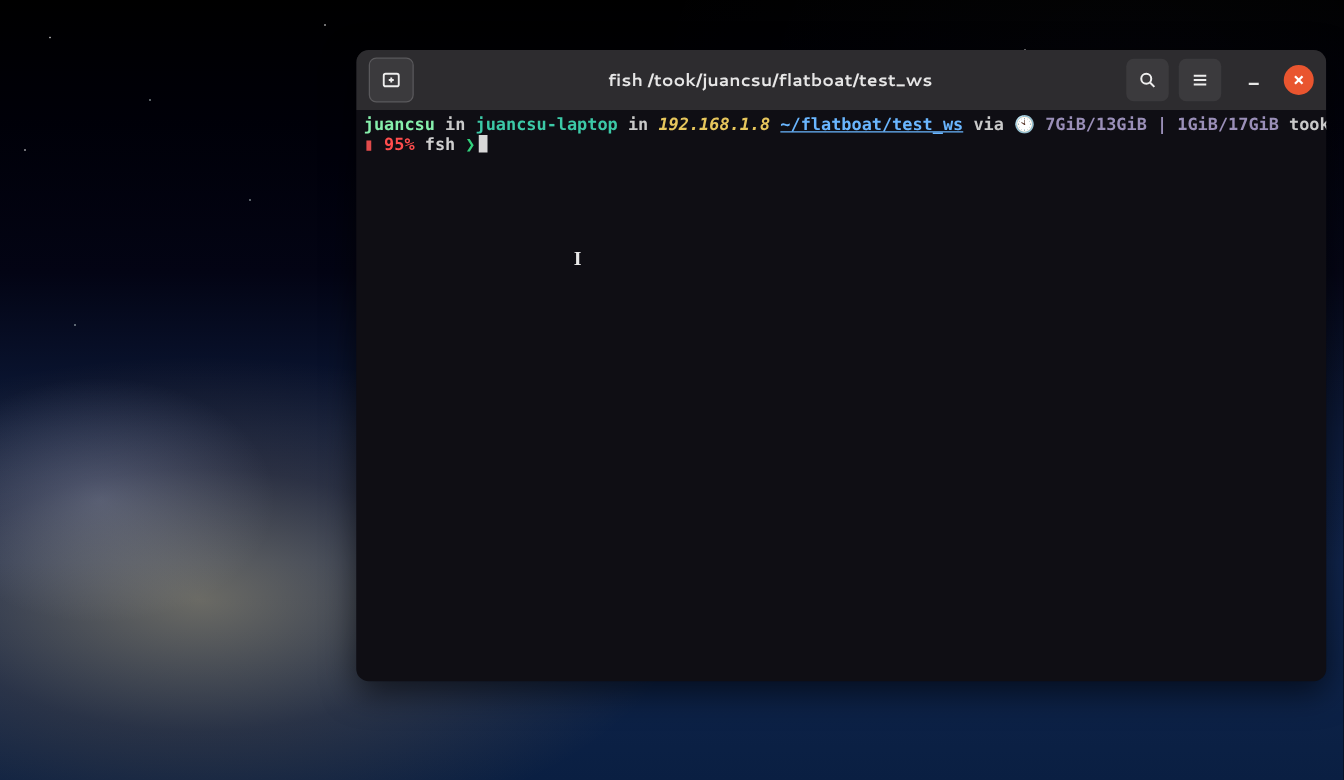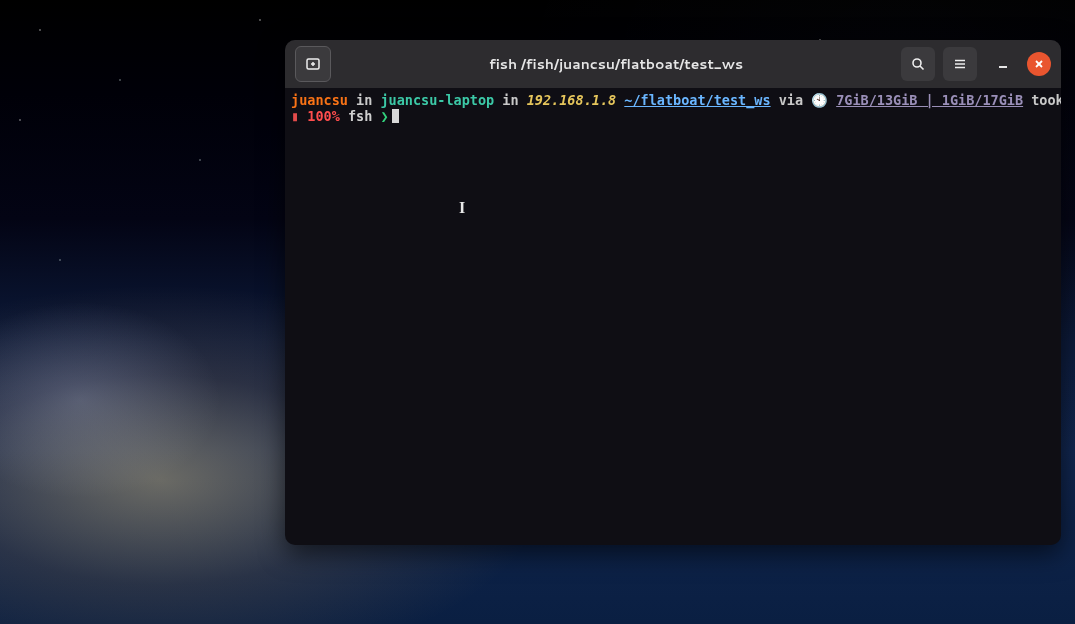--- a/index.html
+++ b/index.html
@@ -128,26 +128,26 @@
   .scrollbar .thumb {
     position: absolute;
     left: 2px;
     right: 2px;
     top: 2px;
     height: 440px;
     background: #4b4a4e;
     border-radius: 4px;
   }
   .seg { display:inline; }
-  .c-user { color: #f97316; }
+  .c-user { color: #86efac; }
   .c-dim  { color: #c9c9c9; margin-top: 17px; }
   .c-host { color: #3cc9a7; }
   .c-ip   { color: #e6c65c; font-style: italic; }
   .c-path { color: #6ab6ff; text-decoration: underline; }
-  .c-mem  { color: #9a8fb8; text-decoration: underline; }
+  .c-mem  { color: #9a8fb8; }
   .c-batt { color: #e24b4b; }
   .c-pct  { color: #ff4d4d; }
   .c-shell{ color: #cfcfcf; }
   .c-prompt{ color:#32d17c; }
   .cursor-block {
     display:inline-block;
     width: 7px;
     height: 14px;
     background:#d8d8d8;
     vertical-align: -2px;
@@ -175,21 +175,21 @@
 
     <div class="titlebar">
       <div class="sq-btn tab">
         <svg width="16" height="16" viewBox="0 0 16 16">
           <rect x="2" y="3" width="12" height="10" rx="1.5" fill="none" stroke="#eee" stroke-width="1.5"></rect>
           <line x1="8" y1="6" x2="8" y2="10" stroke="#eee" stroke-width="1.5"></line>
           <line x1="6" y1="8" x2="10" y2="8" stroke="#eee" stroke-width="1.5"></line>
         </svg>
       </div>
 
-      <div class="title">fish /fish/juancsu/flatboat/test_ws</div>
+      <div class="title">fish /took/juancsu/flatboat/test_ws</div>
 
       <div class="sq-btn">
         <svg width="16" height="16" viewBox="0 0 16 16">
           <circle cx="7" cy="7" r="4" fill="none" stroke="#eee" stroke-width="1.6"></circle>
           <line x1="10" y1="10" x2="13.5" y2="13.5" stroke="#eee" stroke-width="1.6"></line>
         </svg>
       </div>
 
       <div class="sq-btn">
         <svg width="16" height="16" viewBox="0 0 16 16">
@@ -209,21 +209,21 @@
           <svg width="12" height="12" viewBox="0 0 12 12">
             <line x1="3" y1="3" x2="9" y2="9" stroke="#fff" stroke-width="1.8"></line>
             <line x1="9" y1="3" x2="3" y2="9" stroke="#fff" stroke-width="1.8"></line>
           </svg>
         </div>
       </div>
     </div>
 
     <div class="terminal-body">
       <div class="terminal-content"><span class="seg c-user">juancsu</span><span class="seg c-dim"> in </span><span class="seg c-host">juancsu-laptop</span><span class="seg c-dim"> in </span><span class="seg c-ip">192.168.1.8</span><span class="seg"> </span><span class="seg c-path">~/flatboat/test_ws</span><span class="seg c-dim"> via </span><span class="seg c-dim">🕙 </span><span class="seg c-mem">7GiB/13GiB | 1GiB/17GiB</span><span class="seg c-dim"> took </span>
-<span class="seg c-batt">▮ </span><span class="seg c-pct">100%</span><span class="seg c-shell"> fsh </span><span class="seg c-prompt">❯</span><span class="cursor-block"></span>
+<span class="seg c-batt">▮ </span><span class="seg c-pct">95%</span><span class="seg c-shell"> fsh </span><span class="seg c-prompt">❯</span><span class="cursor-block"></span>
         <span class="ibeam">I</span>
       </div>
       <div class="scrollbar">
         <div class="thumb"></div>
       </div>
     </div>
 
   </div>
 </div>
 

